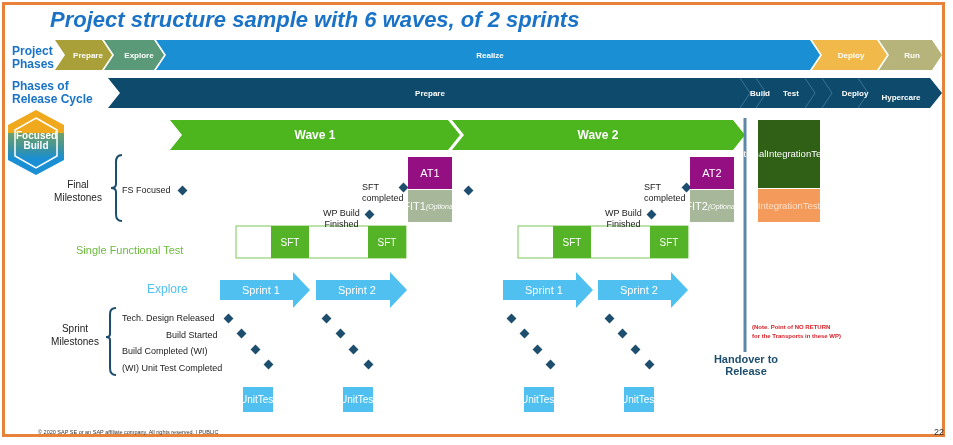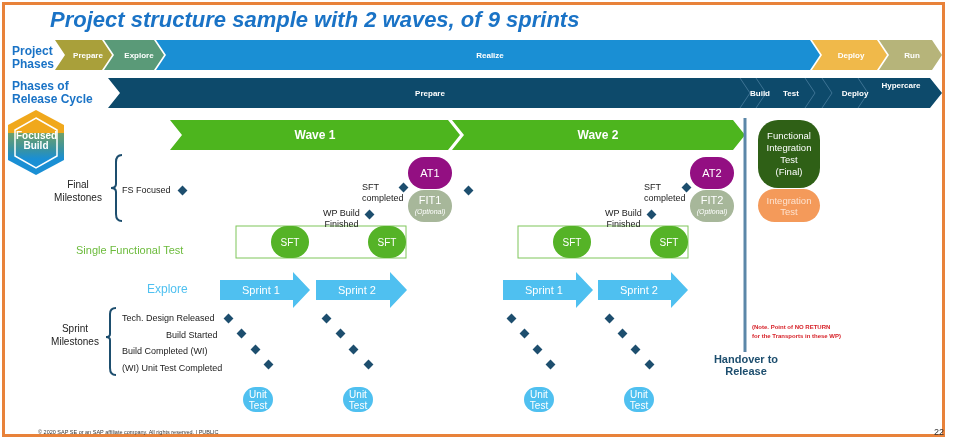--- a/index.html
+++ b/index.html
@@ -4,31 +4,31 @@
 <style>
   html,body{margin:0;padding:0;background:#fff;}
   body{width:953px;height:445px;position:relative;overflow:hidden;font-family:"Liberation Sans",sans-serif;}
   .frame{position:absolute;left:2px;top:2px;width:943px;height:435px;border:3px solid #e8823a;box-sizing:border-box;}
   .abs{position:absolute;}
   .title{left:50px;top:7px;font-size:22px;font-weight:bold;font-style:italic;color:#1a73c6;white-space:nowrap;}
   .rowlabel{font-size:12px;font-weight:bold;color:#1a73c6;line-height:13px;}
   .chev{position:absolute;display:flex;align-items:center;justify-content:center;color:#fff;font-weight:bold;font-size:8px;}
   svg{position:absolute;left:0;top:0;}
   .lbl{position:absolute;font-size:9px;color:#222;white-space:nowrap;}
-  .box{position:absolute;display:flex;flex-direction:column;align-items:center;justify-content:center;color:#fff;text-align:center;border-radius:20px;}
+  .box{position:absolute;display:flex;flex-direction:row;align-items:center;justify-content:center;color:#fff;text-align:center;}
   .diamond{position:absolute;width:7px;height:7px;background:#1d4e6e;transform:rotate(45deg);}
   .footer{left:38px;top:429px;font-size:5.5px;color:#333;}
   .pnum{left:934px;top:427px;font-size:9px;color:#333;}
 </style>
 </head>
 <body>
 
 <div class="frame"></div>
 
-<div class="abs title">Project structure sample with 2 waves, of 9 sprints</div>
+<div class="abs title">Project structure sample with 6 waves, of 2 sprints</div>
 
 <div class="abs rowlabel" style="left:12px;top:45px;width:50px;">Project Phases</div>
 
 <svg width="953" height="445">
 
   <polygon points="55,40 102,40 112,55 102,70 55,70 65,55" fill="#a9a03a"></polygon>
   <polygon points="104,40 154,40 164,55 154,70 104,70 114,55" fill="#5a9a78"></polygon>
   <polygon points="156,40 810,40 820,55 810,70 156,70 166,55" fill="#1a8fd4"></polygon>
   <polygon points="812,40 877,40 887,55 877,70 812,70 822,55" fill="#f0b94a"></polygon>
   <polygon points="879,40 932,40 942,55 932,70 879,70 889,55" fill="#b6b47a"></polygon>
@@ -74,21 +74,21 @@
 <div class="chev" style="left:118px;top:40px;width:42px;height:30px;">Explore</div>
 <div class="chev" style="left:460px;top:40px;width:60px;height:30px;">Realize</div>
 <div class="chev" style="left:826px;top:40px;width:50px;height:30px;">Deploy</div>
 <div class="chev" style="left:892px;top:40px;width:40px;height:30px;">Run</div>
 
 <div class="abs rowlabel" style="left:12px;top:80px;width:100px;">Phases of Release Cycle</div>
 <div class="chev" style="left:400px;top:78px;width:60px;height:30px;">Prepare</div>
 <div class="chev" style="left:750px;top:78px;width:20px;height:30px;">Build</div>
 <div class="chev" style="left:776px;top:78px;width:30px;height:30px;">Test</div>
 <div class="chev" style="left:838px;top:78px;width:34px;height:30px;">Deploy</div>
-<div class="chev" style="left:876px;top:66px;width:50px;height:38px;">Hypercare</div>
+<div class="chev" style="left:876px;top:78px;width:50px;height:38px;">Hypercare</div>
 
 <div class="abs" style="left:16px;top:131px;width:40px;text-align:center;color:#fff;font-size:10px;font-weight:bold;line-height:10px;">
   <div>Focused</div>
   <div>Build</div>
 </div>
 
 <div class="chev" style="left:280px;top:120px;width:70px;height:30px;font-size:12px;">Wave 1</div>
 <div class="chev" style="left:563px;top:120px;width:70px;height:30px;font-size:12px;">Wave 2</div>
 
 <div class="abs" style="left:52px;top:178px;width:52px;text-align:center;font-size:10px;color:#222;line-height:13px;">Final Milestones</div>

